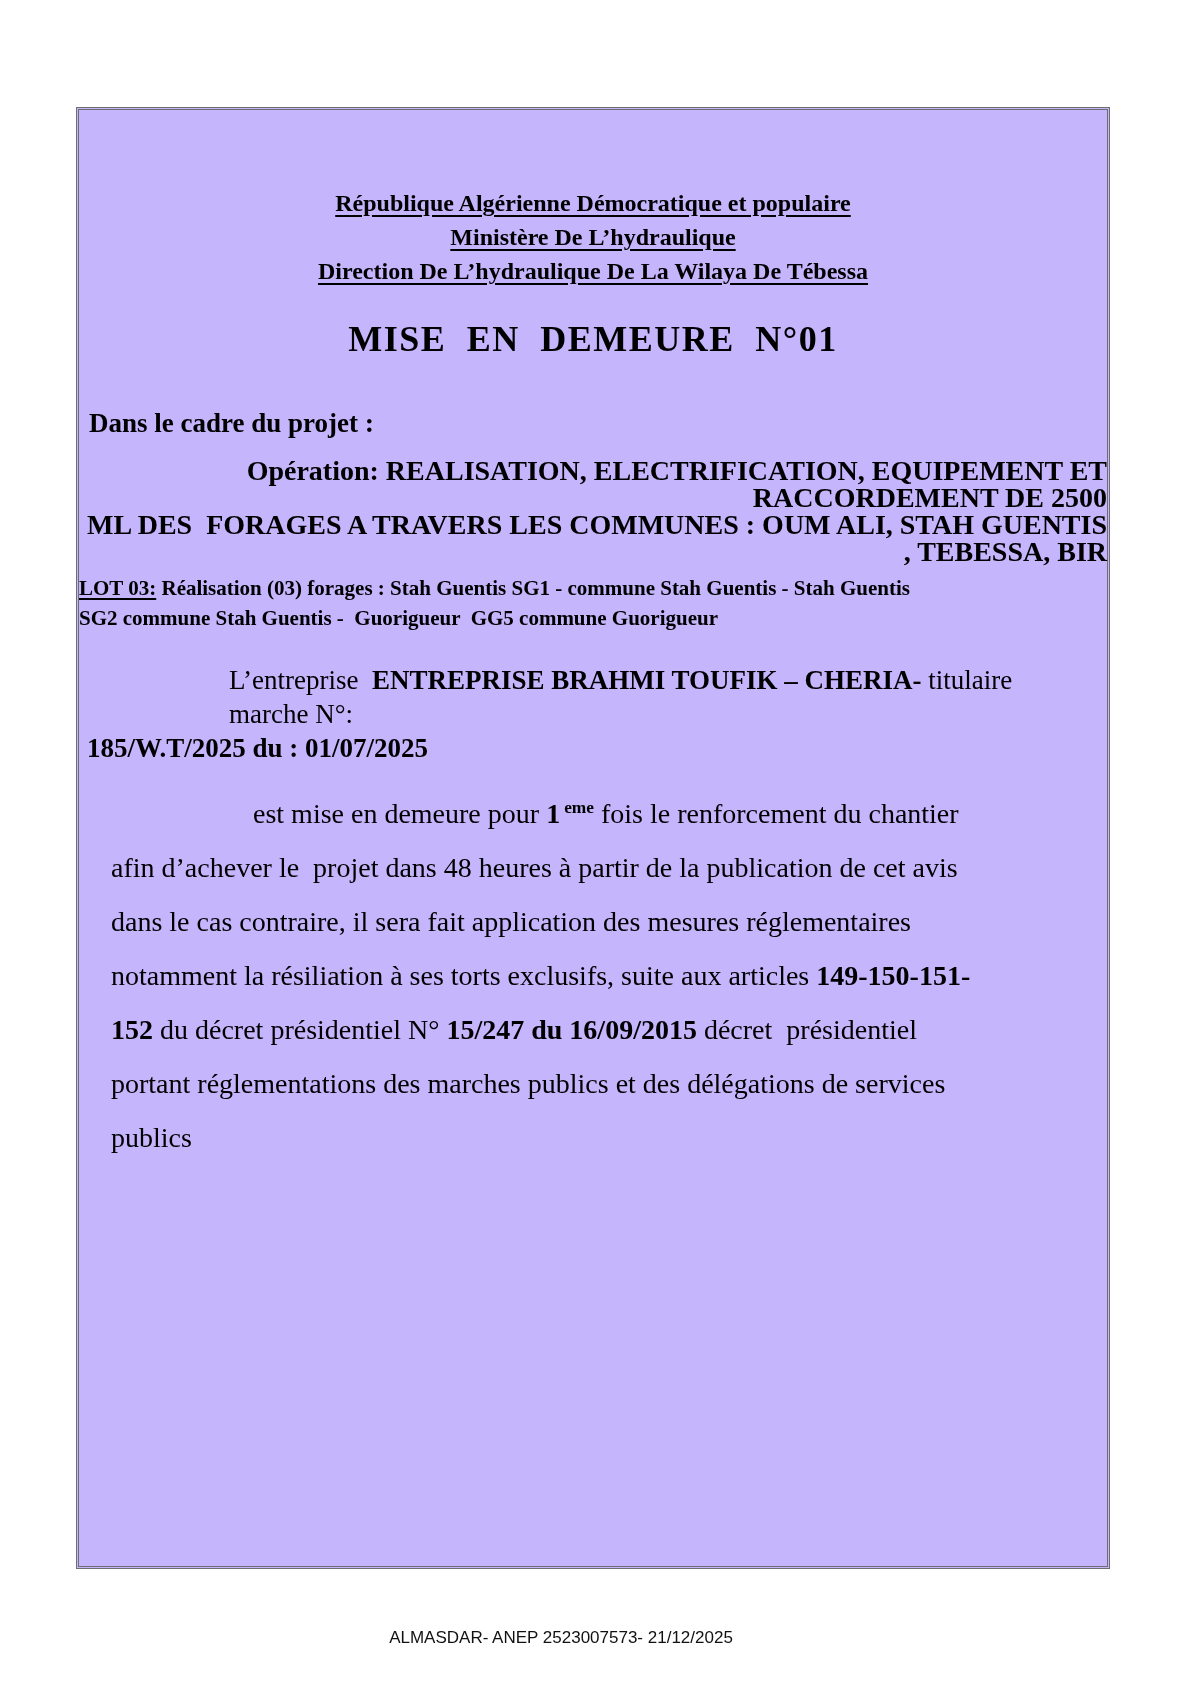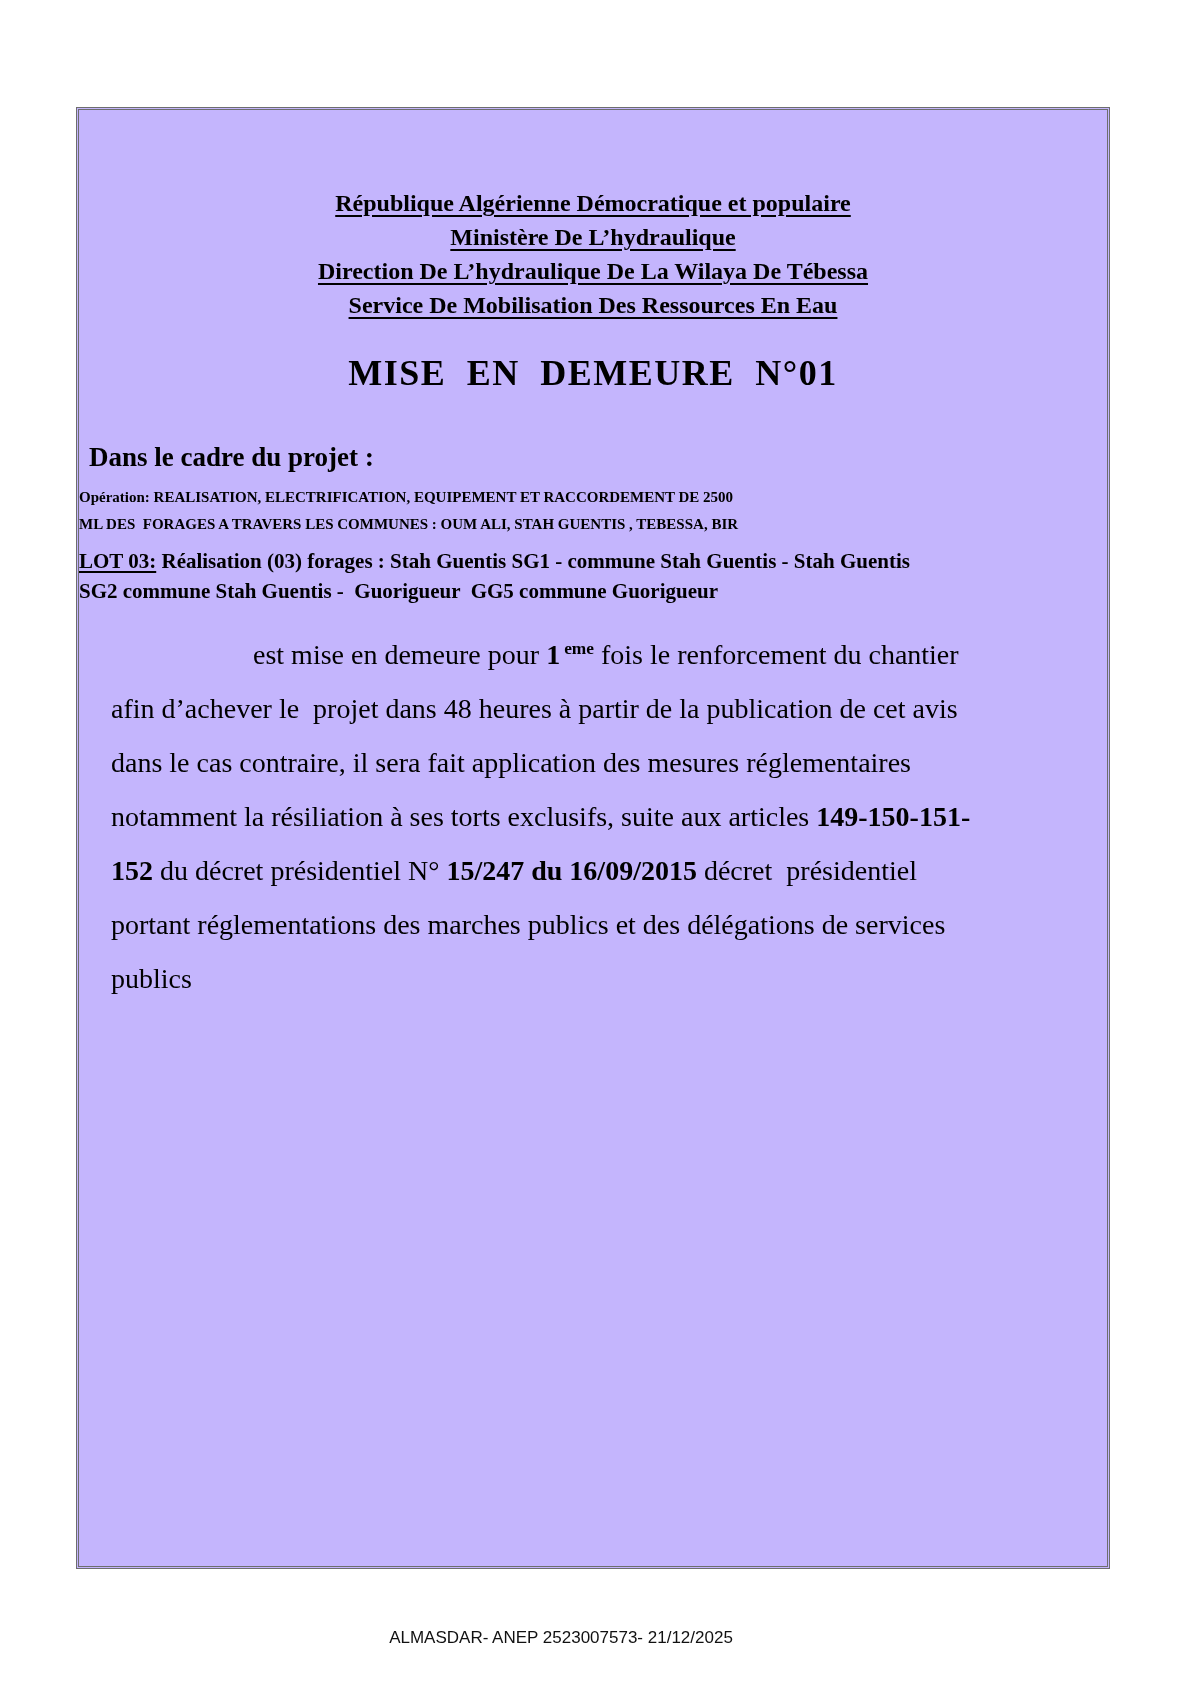--- a/index.html
+++ b/index.html
@@ -34,21 +34,21 @@
     font-size: 36px;
     line-height: 46px;
     font-weight: bold;
     letter-spacing: 1.5px;
     word-spacing: 10px;
   }
 
   .intro { margin: 44px 0 0 10px; font-size: 27px; line-height: 34px; font-weight: bold; }
   .intro b { font-size: 28px; }
 
-  .operation { margin-top: 10px; text-align: left; font-weight: bold; font-size: 15px; line-height: 27px; }
+  .operation { margin-top: 17px; text-align: right; font-weight: bold; font-size: 28px; line-height: 27px; }
 
   .lot { margin-top: 8px; text-align: left; font-weight: bold; font-size: 21px; line-height: 30px; }
   .lot .u {
     text-decoration: underline;
     text-decoration-thickness: 2px;
     text-underline-offset: 3px;
   }
 
   .entreprise { margin: 30px 20px 0 8px; font-size: 27px; line-height: 34px; }
 
@@ -68,37 +68,40 @@
 </style>
 </head>
 <body>
 
 <div class="frame">
 
   <div class="header">
     <div><span class="u pre">République Algérienne Démocratique et populaire</span></div>
     <div><span class="u pre">Ministère De L’hydraulique</span></div>
     <div><span class="u pre">Direction De L’hydraulique De La Wilaya De Tébessa</span></div>
-    <div><span class="u pre">Service De Mobilisation Des Ressources En Eau</span></div>
   </div>
 
   <div class="doc-title pre">MISE EN DEMEURE N°01</div>
 
   <div class="intro"><span class="pre">Dans le cadre du projet </span><b class="pre">:</b></div>
 
   <div class="operation">
     <div class="pre">Opération: REALISATION, ELECTRIFICATION, EQUIPEMENT ET RACCORDEMENT DE 2500</div>
     <div class="pre">ML DES  FORAGES A TRAVERS LES COMMUNES : OUM ALI, STAH GUENTIS , TEBESSA, BIR</div>
   </div>
 
   <div class="lot">
     <div><span class="u pre">LOT 03:</span><span class="pre"> Réalisation (03) forages : Stah Guentis SG1 - commune Stah Guentis - Stah Guentis</span></div>
     <div class="pre">SG2 commune Stah Guentis -  Guorigueur  GG5 commune Guorigueur</div>
   </div>
 
+  <div class="entreprise">
+    <div class="indent-first"><span class="pre">L’entreprise  </span><b class="pre">ENTREPRISE BRAHMI TOUFIK – CHERIA-</b><span class="pre"> titulaire marche N°:</span></div>
+    <div><b class="pre">185/W.T/2025 du : 01/07/2025</b></div>
+  </div>
 
   <div class="bodytext">
     <div class="indent-first"><span class="pre">est mise en demeure pour </span><b class="pre">1</b><sup class="pre">eme</sup><span class="pre"> fois le renforcement du chantier</span></div>
     <div class="pre">afin d’achever le  projet dans 48 heures à partir de la publication de cet avis</div>
     <div class="pre">dans le cas contraire, il sera fait application des mesures réglementaires</div>
     <div><span class="pre">notamment la résiliation à ses torts exclusifs, suite aux articles </span><b class="pre">149-150-151-</b></div>
     <div><b class="pre">152</b><span class="pre"> du décret présidentiel N° </span><b class="pre">15/247 du 16/09/2015</b><span class="pre"> décret  présidentiel</span></div>
     <div class="pre">portant réglementations des marches publics et des délégations de services</div>
     <div class="pre">publics</div>
   </div>

